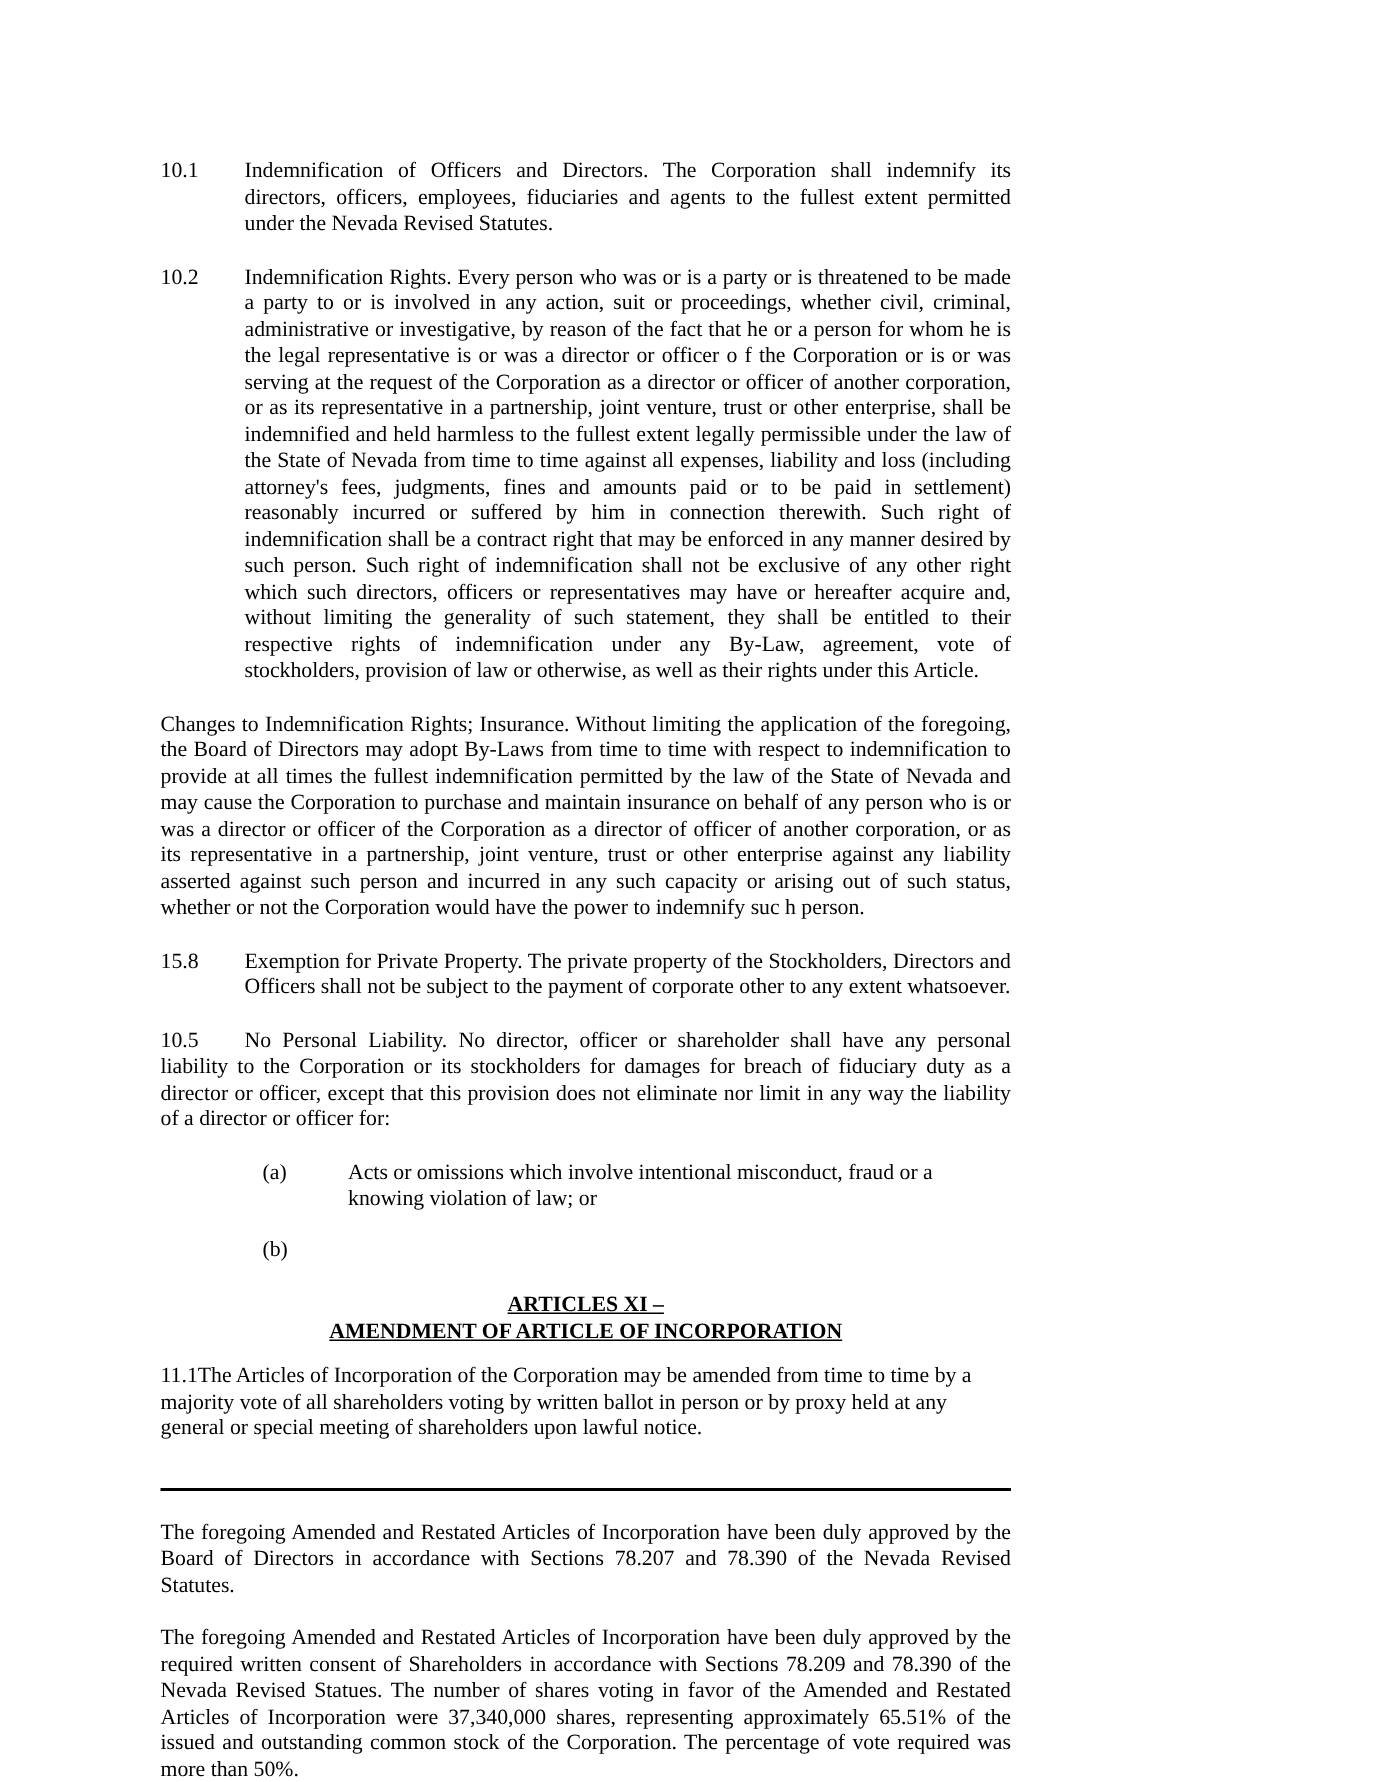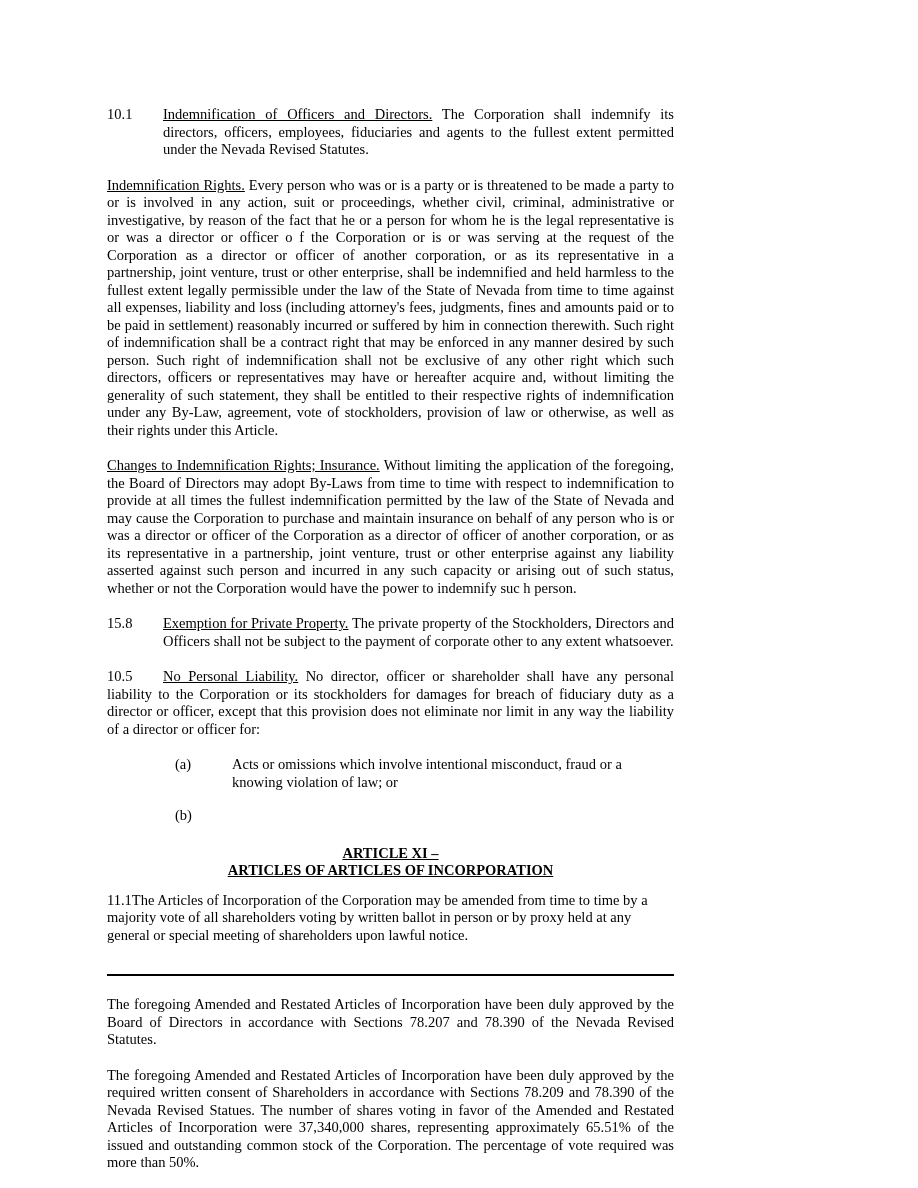--- a/index.html
+++ b/index.html
@@ -25,21 +25,21 @@
     margin-bottom: 18px;
   }
   .num {
     flex: 0 0 56px;
     width: 56px;
   }
   .stext {
     flex: 1;
     text-align: justify;
   }
-  .underline { text-decoration: underline; }
+  .underline { }
   .full-para {
     margin: 0 0 18px 0;
     text-align: justify;
   }
   .full-para .num-inline {
     display: inline-block;
     width: 56px;
   }
   .subitem {
     display: flex;
@@ -81,20 +81,21 @@
 <body>
 
 <div class="page">
 
   <div class="section">
     <span class="num">10.1</span>
     <div class="stext"><span class="underline">Indemnification of Officers and Directors.</span><span> The Corporation shall indemnify its directors, officers, employees, fiduciaries and agents to the fullest extent permitted under the Nevada Revised Statutes.</span></div>
   </div>
 
   <div class="section">
+    <span class="num">10.2</span>
     <div class="stext"><span class="underline">Indemnification Rights.</span><span> Every person who was or is a party or is threatened to be made a party to or is involved in any action, suit or proceedings, whether civil, criminal, administrative or investigative, by reason of the fact that he or a person for whom he is the legal representative is or was a director or officer o f the Corporation or is or was serving at the request of the Corporation as a director or officer of another corporation, or as its representative in a partnership, joint venture, trust or other enterprise, shall be indemnified and held harmless to the fullest extent legally permissible under the law of the State of Nevada from time to time against all expenses, liability and loss (including attorney's fees, judgments, fines and amounts paid or to be paid in settlement) reasonably incurred or suffered by him in connection therewith. Such right of indemnification shall be a contract right that may be enforced in any manner desired by such person. Such right of indemnification shall not be exclusive of any other right which such directors, officers or representatives may have or hereafter acquire and, without limiting the generality of such statement, they shall be entitled to their respective rights of indemnification under any By-Law, agreement, vote of stockholders, provision of law or otherwise, as well as their rights under this Article.</span></div>
   </div>
 
   <div class="section">
     <div class="stext"><span class="underline">Changes to Indemnification Rights; Insurance.</span><span> Without limiting the application of the foregoing, the Board of Directors may adopt By-Laws from time to time with respect to indemnification to provide at all times the fullest indemnification permitted by the law of the State of Nevada and may cause the Corporation to purchase and maintain insurance on behalf of any person who is or was a director or officer of the Corporation as a director of officer of another corporation, or as its representative in a partnership, joint venture, trust or other enterprise against any liability asserted against such person and incurred in any such capacity or arising out of such status, whether or not the Corporation would have the power to indemnify suc h person.</span></div>
   </div>
 
   <div class="section">
     <span class="num">15.8</span>
     <div class="stext"><span class="underline">Exemption for Private Property.</span><span> The private property of the Stockholders, Directors and Officers shall not be subject to the payment of corporate other to any extent whatsoever.</span></div>
@@ -105,22 +106,22 @@
   <div class="subitem">
     <span class="sub-label">(a)</span>
     <span class="sub-text">Acts or omissions which involve intentional misconduct, fraud or a knowing violation of law; or</span>
   </div>
 
   <div class="subitem">
     <span class="sub-label">(b)</span>
   </div>
 
   <div class="article-heading">
-    <div>ARTICLE XI –</div>
-    <div>ARTICLES OF ARTICLES OF INCORPORATION</div>
+    <div>ARTICLES XI –</div>
+    <div>AMENDMENT OF ARTICLE OF INCORPORATION</div>
   </div>
 
   <p class="para-1111"><span class="num-inline">11.1</span><span>The Articles of Incorporation of the Corporation may be amended from time to time by a majority vote of all shareholders voting by written ballot in person or by proxy held at any general or special meeting of shareholders upon lawful notice.</span></p>
 
   <hr class="hrule">
 
   <p class="closing-para">The foregoing Amended and Restated Articles of Incorporation have been duly approved by the Board of Directors in accordance with Sections 78.207 and 78.390 of the Nevada Revised Statutes.</p>
 
   <p class="closing-para">The foregoing Amended and Restated Articles of Incorporation have been duly approved by the required written consent of Shareholders in accordance with Sections 78.209 and 78.390 of the Nevada Revised Statues. The number of shares voting in favor of the Amended and Restated Articles of Incorporation were 37,340,000 shares, representing approximately 65.51% of the issued and outstanding common stock of the Corporation. The percentage of vote required was more than 50%.</p>
 

